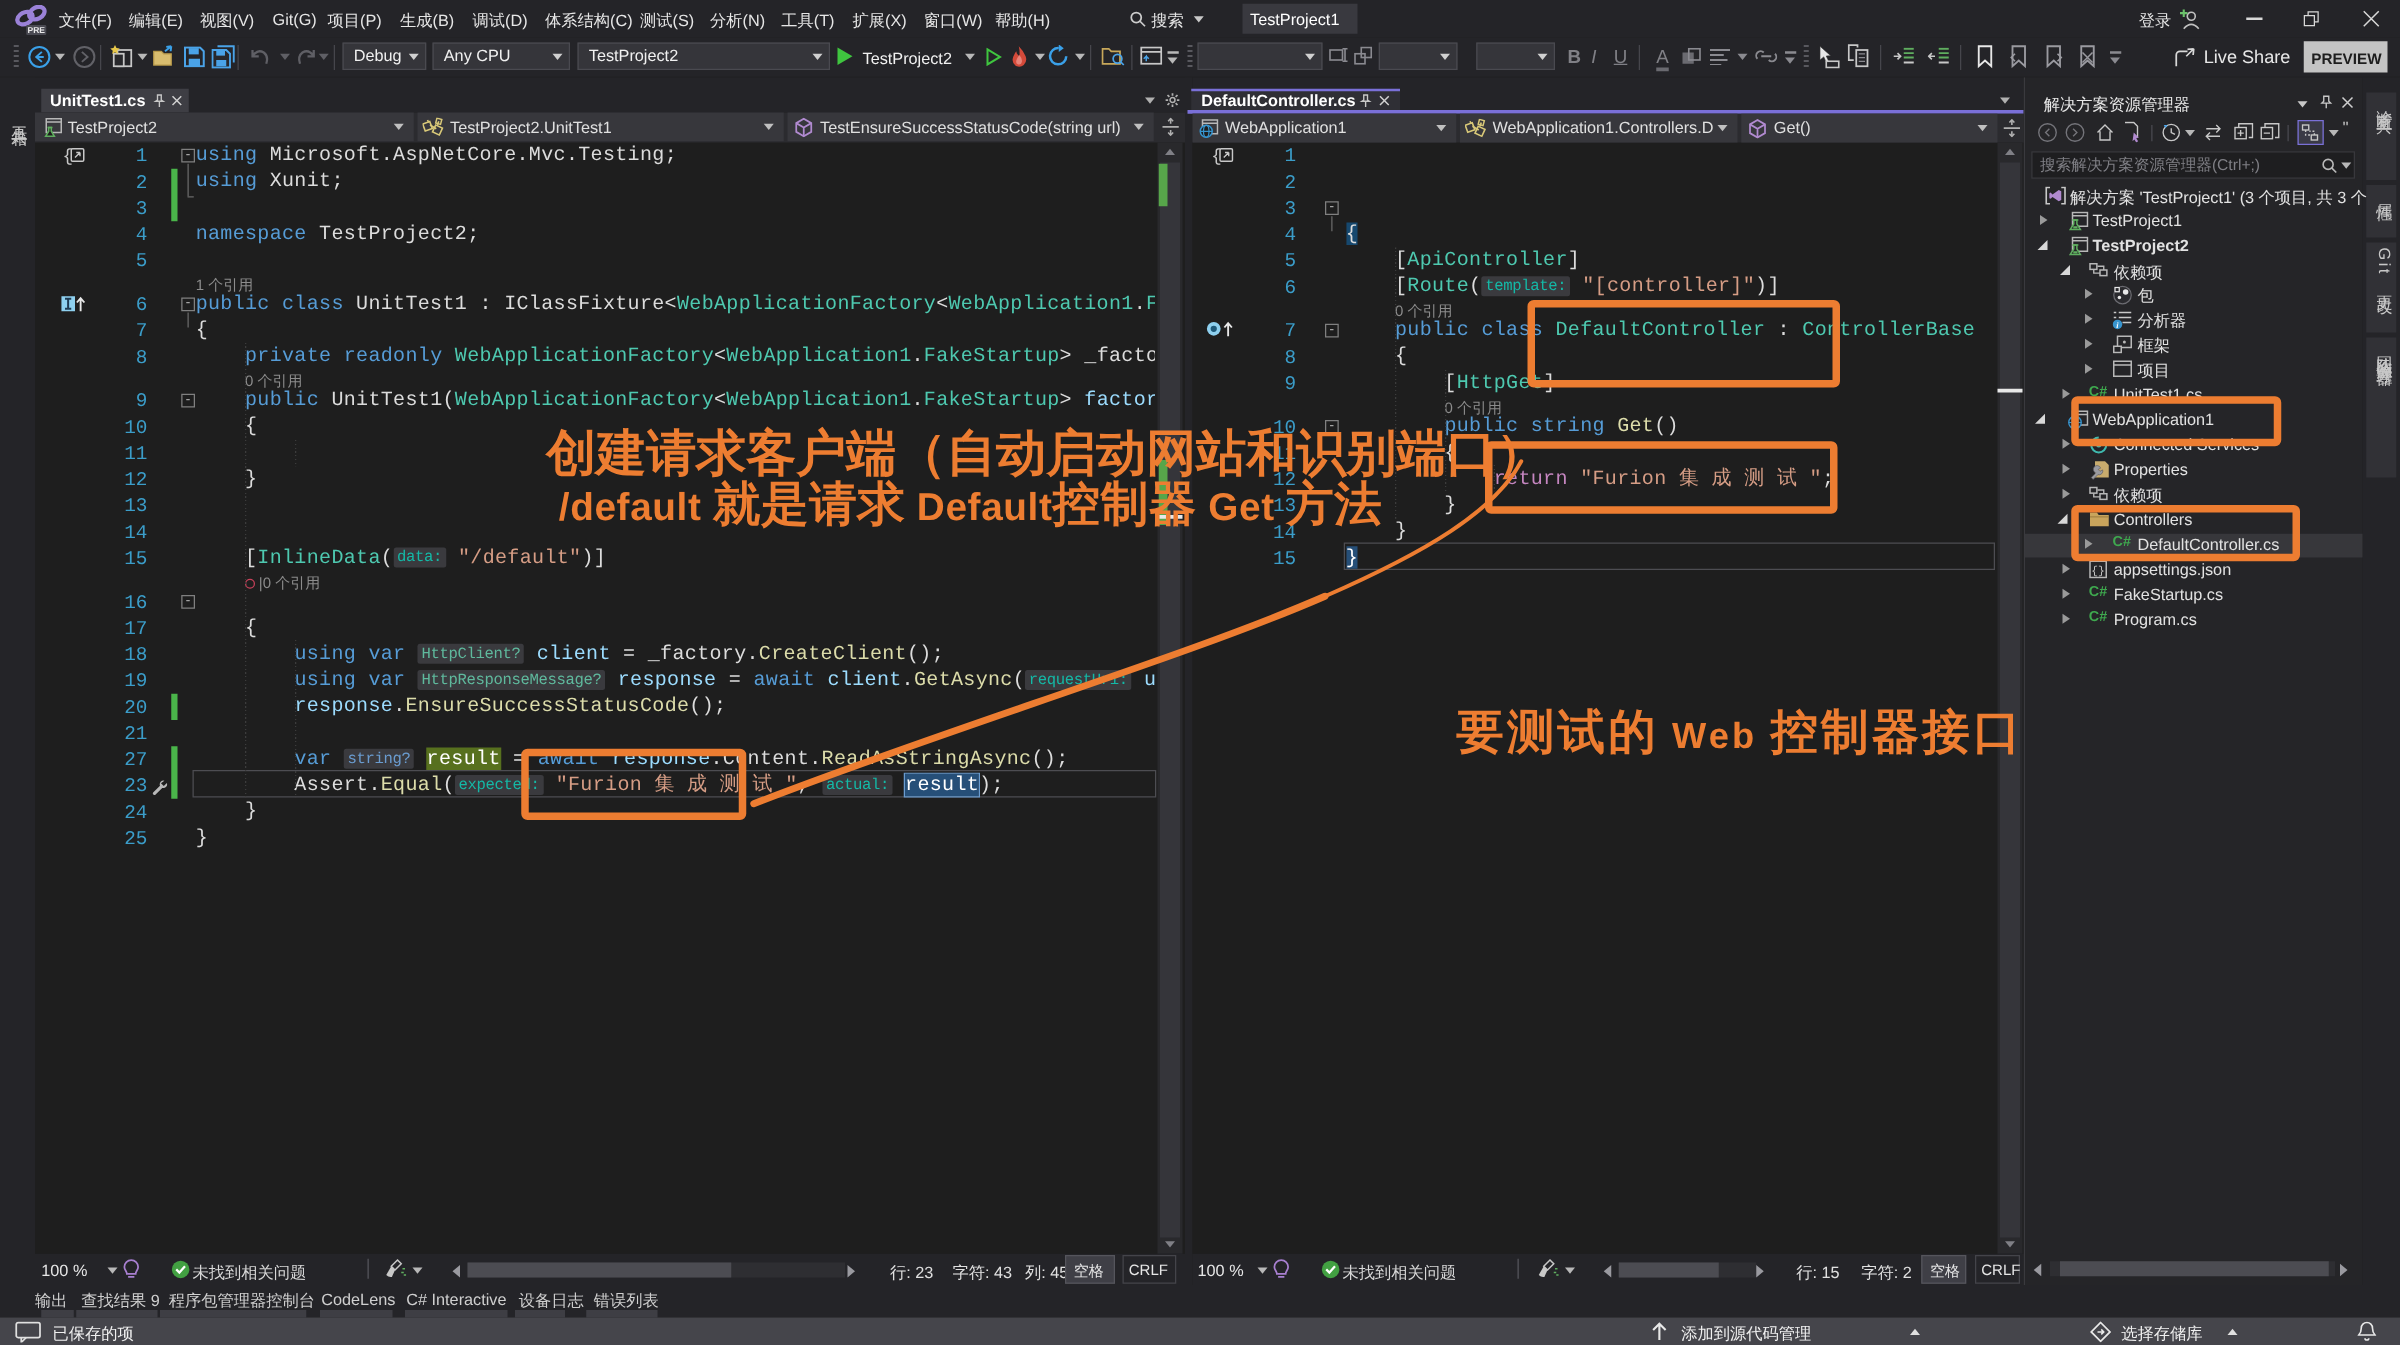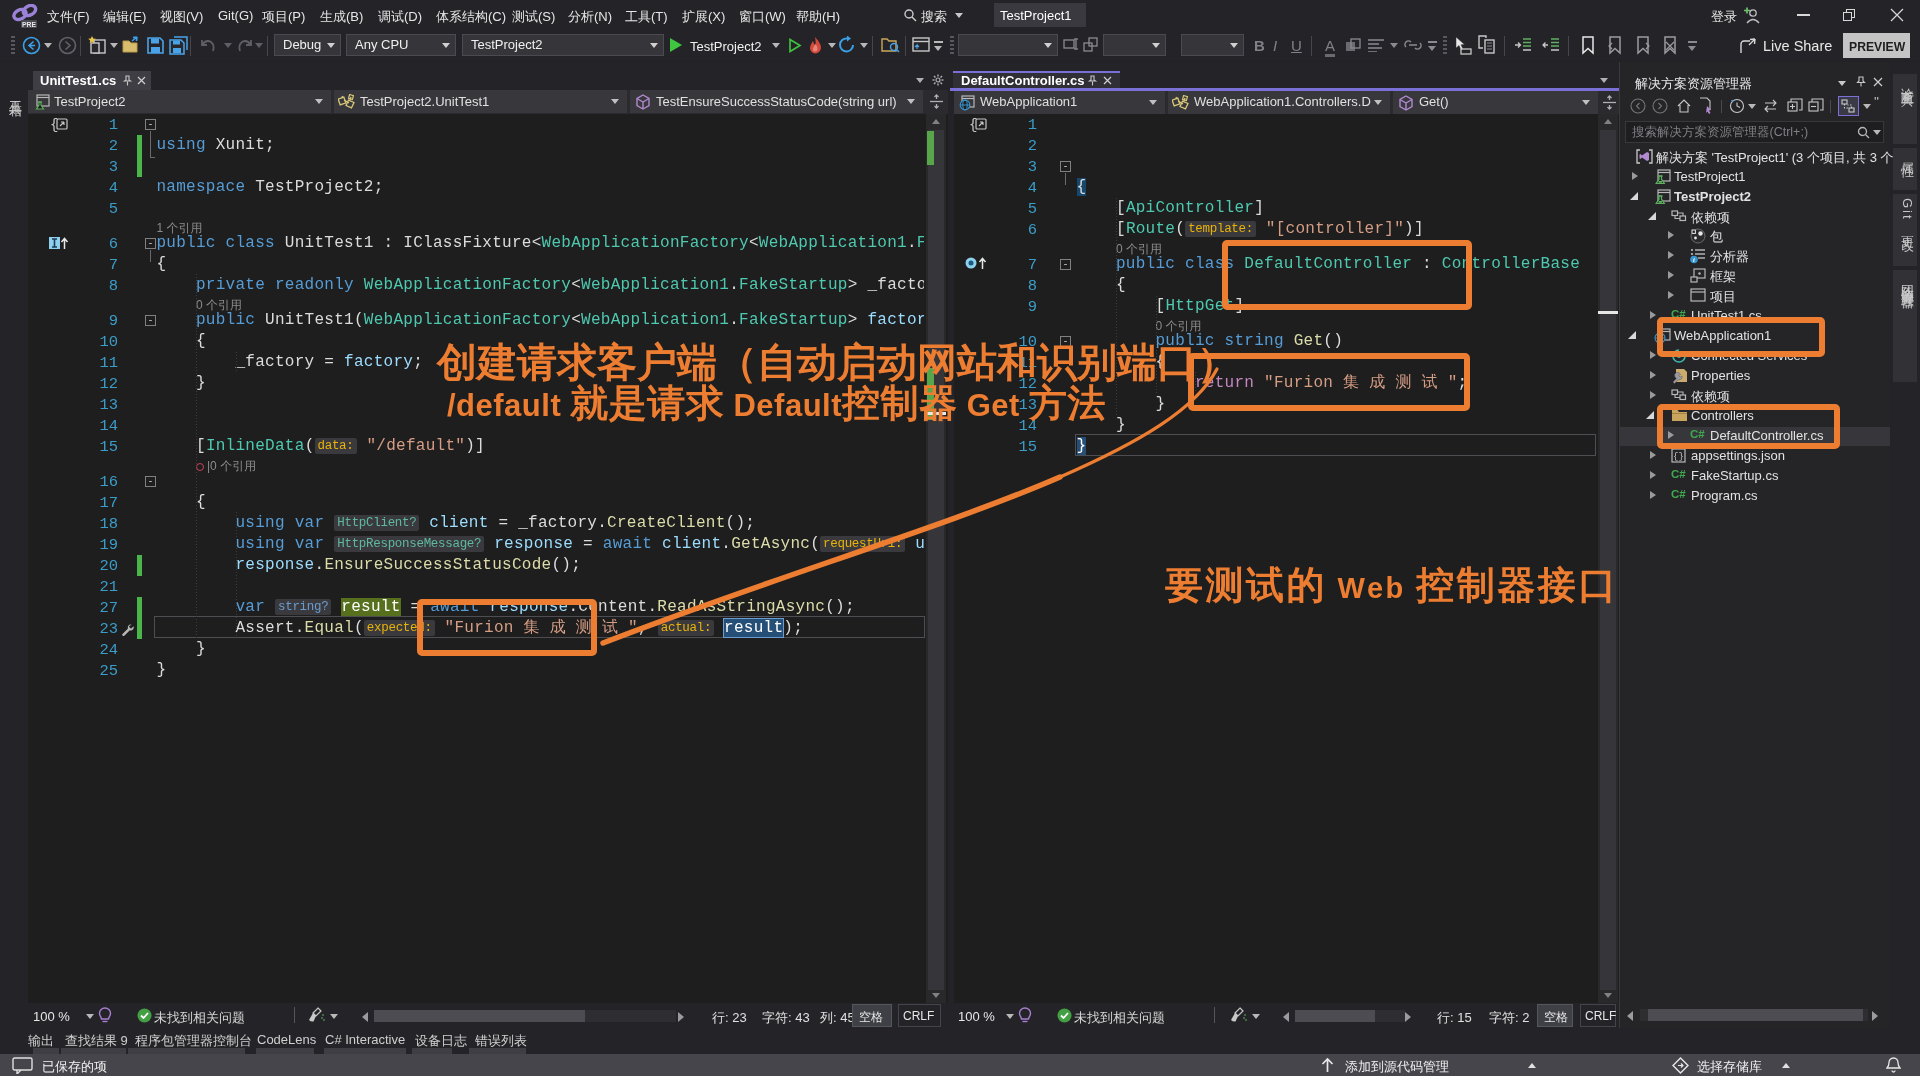--- a/index.html
+++ b/index.html
@@ -11,21 +11,21 @@
 .ui{font-size:13px;color:#e6e6e6}
 .combo{position:absolute;background:#35353a;border:1px solid #4a4a50;height:22px;font-size:13px;color:#f0f0f0}
 .combo span{position:absolute;left:8px;top:2px}
 
 .tri-d{width:0;height:0;border-left:4px solid transparent;border-right:4px solid transparent;border-top:5px solid #c8c8c8;position:absolute}
 .tri-r{width:0;height:0;border-top:4px solid transparent;border-bottom:4px solid transparent;border-left:5px solid #a0a0a0;position:absolute}
 
 .code{font-family:"Liberation Mono",monospace;font-size:16px;letter-spacing:0.272px;white-space:pre}
 .k{color:#569cd6}.c{color:#4ec9b0}.m{color:#dcdcaa}.s{color:#d69d85}.kc{color:#c586c0}.v{color:#9cdcfe}
 .cjk{letter-spacing:10.14px}
-.badge{display:inline-block;background:#3a3a3e;color:#eab308;font-size:12.5px;font-family:"Liberation Mono",monospace;
+.badge{display:inline-block;background:#3a3a3e;color:#14b8a6;font-size:12.5px;font-family:"Liberation Mono",monospace;
  border-radius:2px;padding:0 3px;line-height:16px;vertical-align:1px;letter-spacing:-0.3px}
 .badge.t{color:#5fb99d}.badge.b{color:#6a9cd0}
 .lnum{position:absolute;width:34px;text-align:right;font-family:"Liberation Mono",monospace;font-size:15.5px;color:#3b9dc9}
 .cl{position:absolute;font-size:12px;color:#8c8c8c;font-family:"Liberation Sans",sans-serif}
 .fold{position:absolute;width:11px;height:11px;border:1px solid #808080;background:#1e1e1e;color:#c0c0c0;
  font-size:10px;line-height:9px;text-align:center;font-family:"Liberation Mono",monospace}
 .chbar{position:absolute;width:5px;background:#4ab54a}
 .guide{position:absolute;width:1px;background:repeating-linear-gradient(to bottom,#3c3c3c 0 1px,transparent 1px 3px)}
 .curline{position:absolute;border:1px solid #4d4d52;background:transparent}
 
@@ -337,40 +337,40 @@
 <svg class="abs" style="left:929px;top:94px" width="15" height="15" viewBox="0 0 15 15">
       <g stroke="#b0b0b0" stroke-width="1.3" fill="none">
         <line x1="1" y1="7.5" x2="14" y2="7.5"></line>
         <line x1="7.5" y1="1" x2="7.5" y2="5"></line>
         <line x1="7.5" y1="10" x2="7.5" y2="14"></line>
         <path d="M5.5 3 L7.5 1 L9.5 3 M5.5 12 L7.5 14 L9.5 12"></path>
       </g>
     </svg>
 <div class="curline" style="left:154px;top:616.0px;width:771px;height:22px"></div>
 <div class="lnum" style="left:84px;top:115.5px">1</div>
+<div class="row code" style="left:156.5px;top:113.5px;width:767.5px;overflow:hidden;height:21px;line-height:21px"><span class="k">using</span> Microsoft.AspNetCore.Mvc.Testing;</div>
 <div class="lnum" style="left:84px;top:136.5px">2</div>
 <div class="row code" style="left:156.5px;top:134.5px;width:767.5px;overflow:hidden;height:21px;line-height:21px"><span class="k">using</span> Xunit;</div>
 <div class="lnum" style="left:84px;top:157.5px">3</div>
 <div class="lnum" style="left:84px;top:178.5px">4</div>
 <div class="row code" style="left:156.5px;top:176.5px;width:767.5px;overflow:hidden;height:21px;line-height:21px"><span class="k">namespace</span> TestProject2;</div>
 <div class="lnum" style="left:84px;top:199.5px">5</div>
 <div class="cl" style="left:156.5px;top:219.5px">1 个引用</div>
 <div class="lnum" style="left:84px;top:234.5px">6</div>
 <div class="row code" style="left:156.5px;top:232.5px;width:767.5px;overflow:hidden;height:21px;line-height:21px"><span class="k">public class</span> UnitTest1 : IClassFixture&lt;<span class="c">WebApplicationFactory</span>&lt;<span class="c">WebApplication1</span>.<span class="c">FakeStartup</span>&gt;&gt;</div>
 <div class="lnum" style="left:84px;top:255.5px">7</div>
 <div class="row code" style="left:156.5px;top:253.5px;width:767.5px;overflow:hidden;height:21px;line-height:21px">{</div>
 <div class="lnum" style="left:84px;top:276.5px">8</div>
 <div class="row code" style="left:156.5px;top:274.5px;width:767.5px;overflow:hidden;height:21px;line-height:21px">    <span class="k">private readonly</span> <span class="c">WebApplicationFactory</span>&lt;<span class="c">WebApplication1</span>.<span class="c">FakeStartup</span>&gt; _factory;</div>
 <div class="cl" style="left:196.0px;top:296.5px">0 个引用</div>
 <div class="lnum" style="left:84px;top:311.5px">9</div>
 <div class="row code" style="left:156.5px;top:309.5px;width:767.5px;overflow:hidden;height:21px;line-height:21px">    <span class="k">public</span> UnitTest1(<span class="c">WebApplicationFactory</span>&lt;<span class="c">WebApplication1</span>.<span class="c">FakeStartup</span>&gt; <span class="v">factory</span>)</div>
 <div class="lnum" style="left:84px;top:332.5px">10</div>
 <div class="row code" style="left:156.5px;top:330.5px;width:767.5px;overflow:hidden;height:21px;line-height:21px">    {</div>
 <div class="lnum" style="left:84px;top:353.5px">11</div>
-<div class="row code" style="left:156.5px;top:351.5px;width:767.5px;overflow:hidden;height:21px;line-height:21px">        _factory = <span class="v">factory</span>;</div>
 <div class="lnum" style="left:84px;top:374.5px">12</div>
 <div class="row code" style="left:156.5px;top:372.5px;width:767.5px;overflow:hidden;height:21px;line-height:21px">    }</div>
 <div class="lnum" style="left:84px;top:395.5px">13</div>
 <div class="lnum" style="left:84px;top:416.5px">14</div>
 <div class="lnum" style="left:84px;top:437.5px">15</div>
 <div class="row code" style="left:156.5px;top:435.5px;width:767.5px;overflow:hidden;height:21px;line-height:21px">    [<span class="c">InlineData</span>(<span class="badge ">data:</span> <span class="s">"/default"</span>)]</div>
 <div class="cl" style="left:196.0px;top:457.5px"><span style="display:inline-block;width:8px;height:8px;border:1.7px solid #c8415a;border-radius:50%;margin-right:3px;vertical-align:-1px"></span>|0 个引用</div>
 <div class="lnum" style="left:84px;top:472.5px">16</div>
 <div class="lnum" style="left:84px;top:493.5px">17</div>
 <div class="row code" style="left:156.5px;top:491.5px;width:767.5px;overflow:hidden;height:21px;line-height:21px">    {</div>

